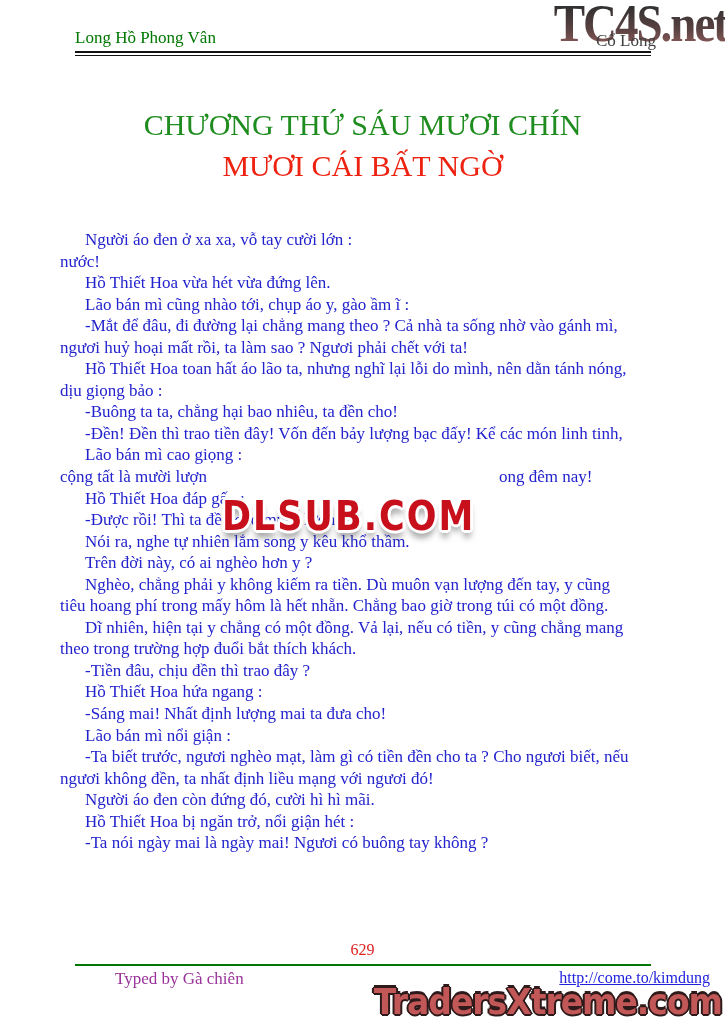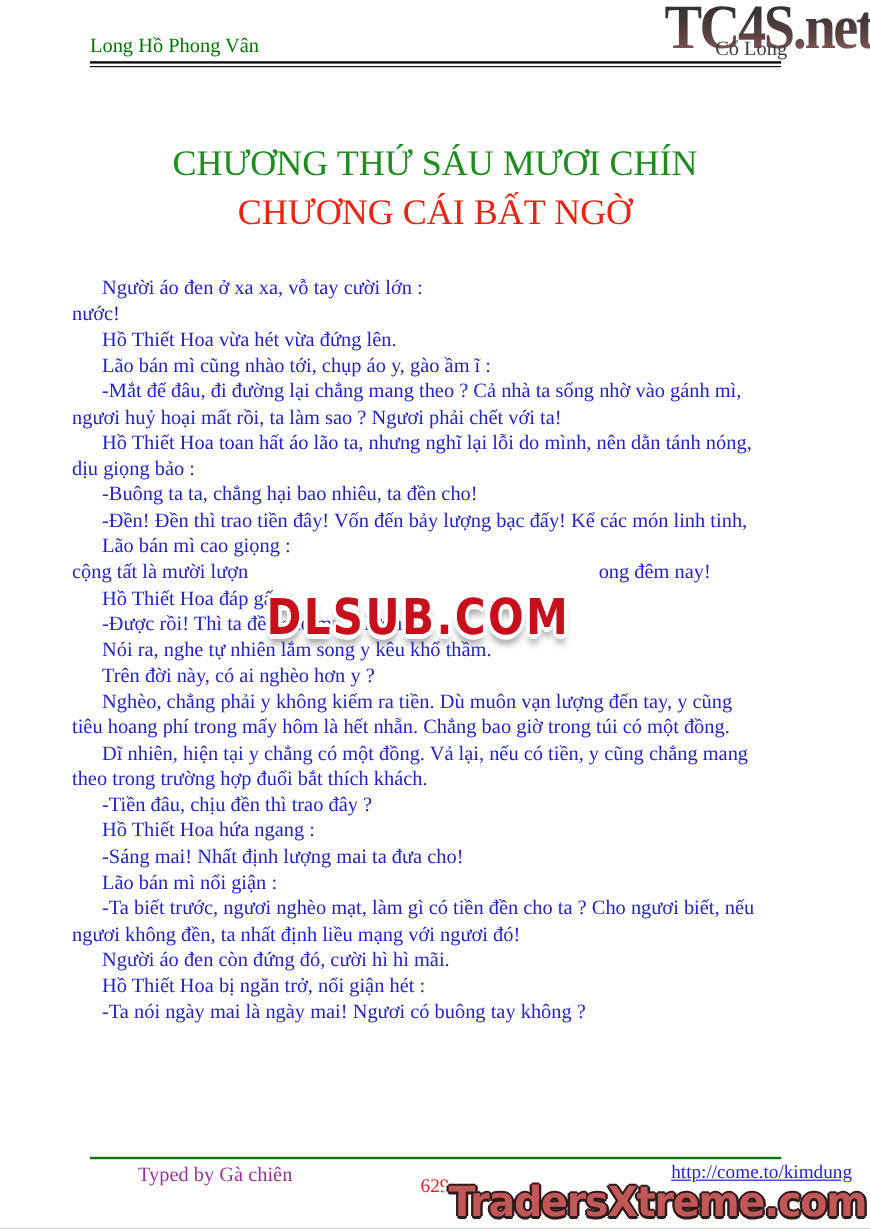--- a/index.html
+++ b/index.html
@@ -35,21 +35,21 @@
   }
   .hdr-divider {
     position: absolute; left: 75px; top: 51px; width: 576px; z-index: 5;
   }
   .hdr-divider .l1 { height: 2px; background: #121212; }
   .hdr-divider .gap { height: 2px; }
   .hdr-divider .l2 { height: 1px; background: #121212; }
 
   
   .chapter {
-    position: absolute; left: 0; top: 116px; width: 725px;
+    position: absolute; left: 0; top: 104px; width: 725px;
     text-align: center; line-height: 41px; font-size: 30px;
     z-index: 2; white-space: nowrap;
   }
   .chapter .t1 { color: #1e8c1e; }
   .chapter .t2 { color: #ee2211; }
 
   
   .body-text {
     position: absolute; left: 60px; top: 229px; width: 610px;
     font-size: 17px; line-height: 21.55px; color: #2323cd;
@@ -69,21 +69,21 @@
     text-shadow:
       -3px 0 0 #ffffff, 3px 0 0 #ffffff, 0 -3px 0 #ffffff, 0 3px 0 #ffffff,
       -2px -2px 0 #ffffff, 2px -2px 0 #ffffff, -2px 2px 0 #ffffff, 2px 2px 0 #ffffff,
       0 6px 6px rgba(60,60,60,0.55);
     z-index: 10; white-space: nowrap;
   }
 
   
   .page-num {
     position: absolute; left: 0; top: 941px; width: 725px;
-    text-align: center; font-size: 16px; color: #dd2222; z-index: 2; margin-top: 39px;
+    text-align: center; font-size: 16px; color: #dd2222; z-index: 2;
   }
   .ftr-divider {
     position: absolute; left: 75px; top: 964px; width: 576px; height: 2px;
     background: #007700; z-index: 2;
   }
   .typed-by {
     position: absolute; left: 75px; top: 969px;
     font-size: 17px; color: #993399; z-index: 2; margin-left: 40px;
   }
   .kim-link {
@@ -114,21 +114,21 @@
   <div class="hdr-left">Long Hồ Phong Vân</div>
   <div class="hdr-right">Cổ Long</div>
   <div class="hdr-divider">
     <div class="l1"></div>
       <div class="gap"></div>
       <div class="l2"></div>
   </div>
 
   <div class="chapter">
     <div class="t1">CHƯƠNG THỨ SÁU MƯƠI CHÍN</div>
-    <div class="t2">CHƯƠNG CÁI BẤT NGỜ</div>
+    <div class="t2">MƯƠI CÁI BẤT NGỜ</div>
   </div>
 
   <div class="body-text">
     <div class="bline ind">Người áo đen ở xa xa, vỗ tay cười lớn :</div>
     <div class="bline">nước!</div>
     <div class="bline ind">Hồ Thiết Hoa vừa hét vừa đứng lên.</div>
     <div class="bline ind">Lão bán mì cũng nhào tới, chụp áo y, gào ầm ĩ :</div>
     <div class="bline ind">-Mắt để đâu, đi đường lại chẳng mang theo ? Cả nhà ta sống nhờ vào gánh mì,</div>
     <div class="bline">ngươi huỷ hoại mất rồi, ta làm sao ? Ngươi phải chết với ta!</div>
     <div class="bline ind">Hồ Thiết Hoa toan hất áo lão ta, nhưng nghĩ lại lỗi do mình, nên dằn tánh nóng,</div>

